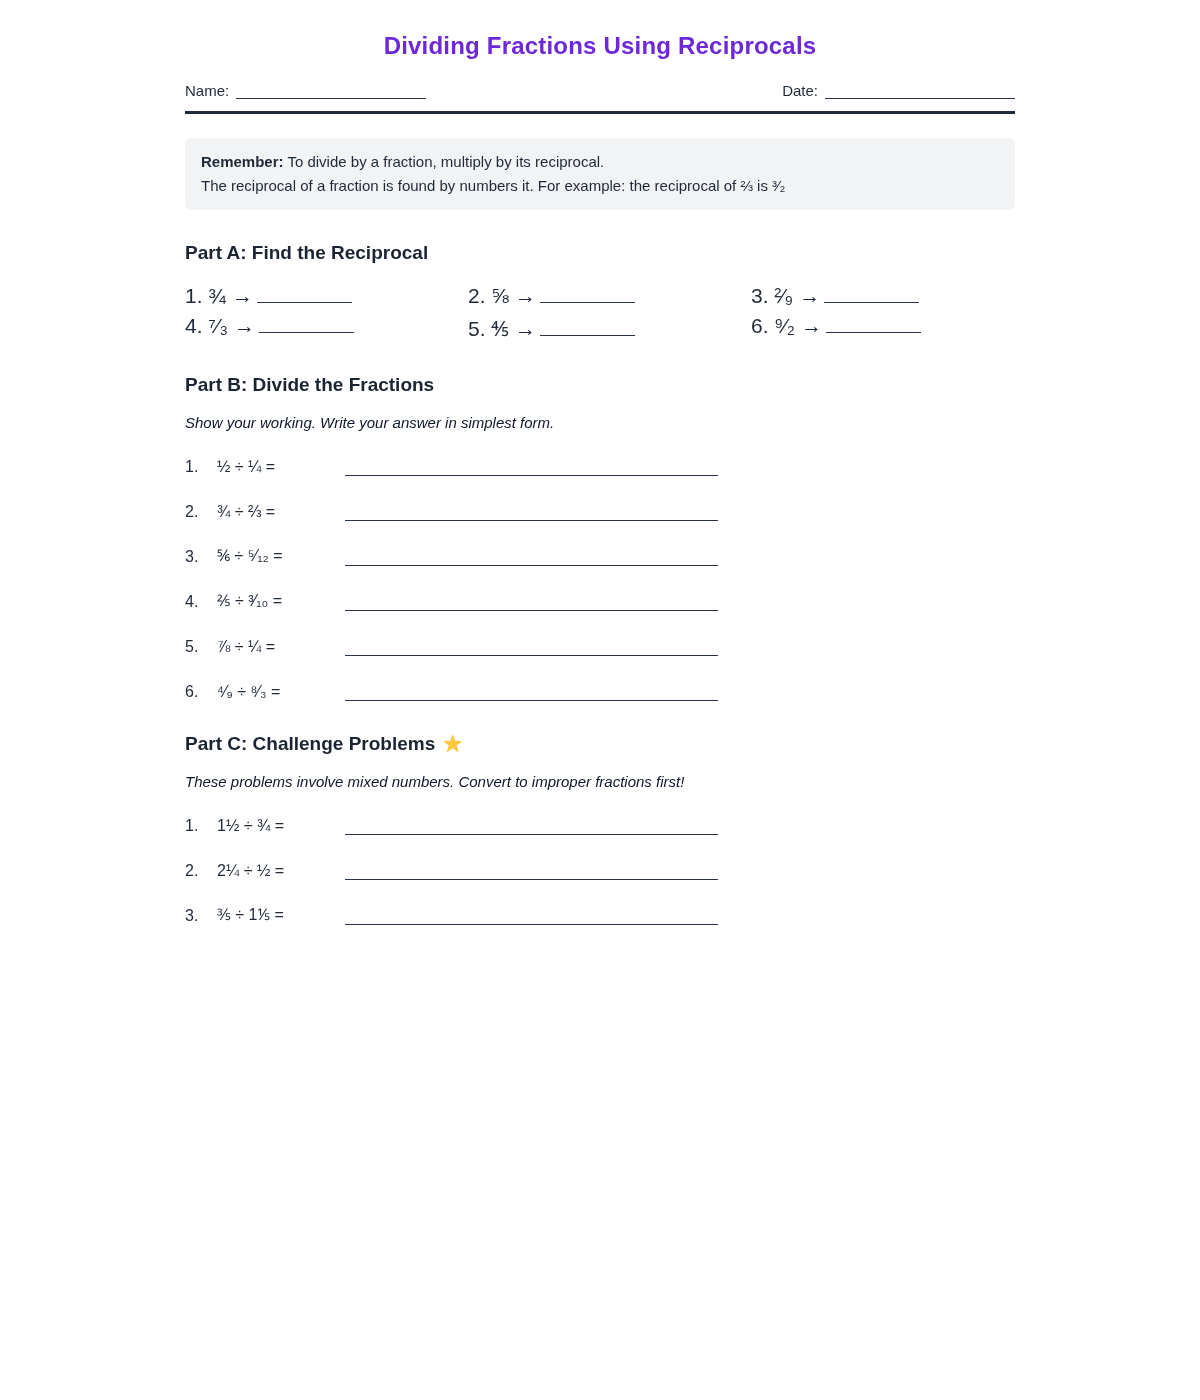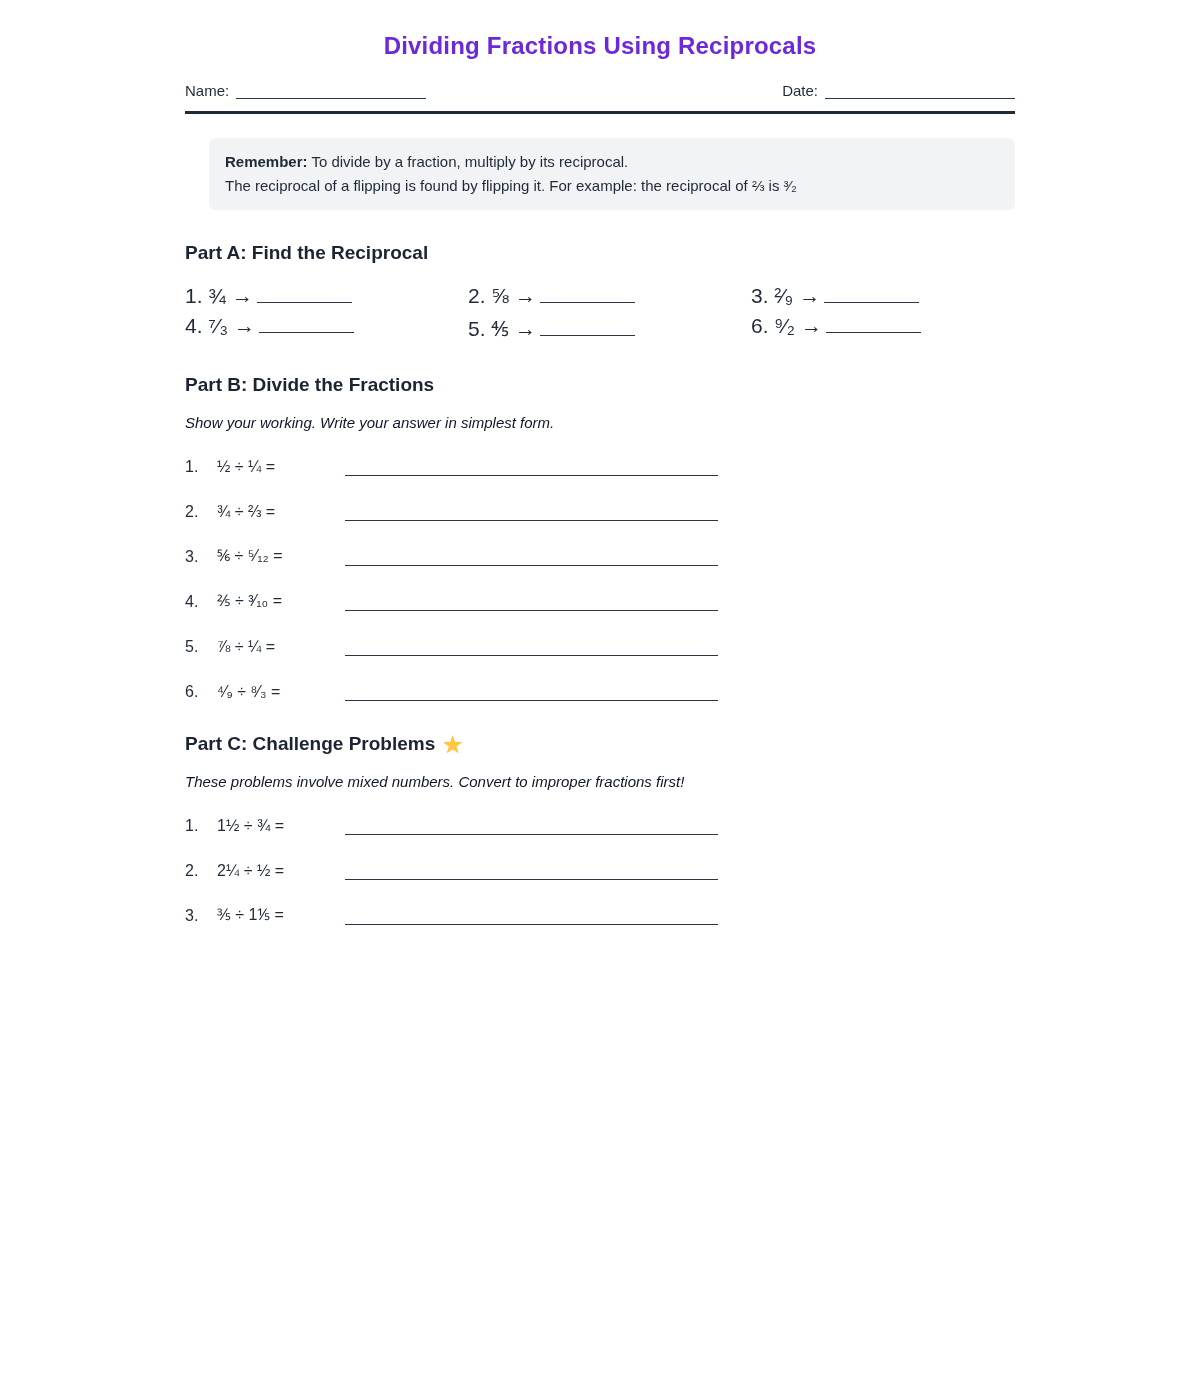--- a/index.html
+++ b/index.html
@@ -45,30 +45,29 @@
     border-top: 3px solid #1e2a3a;
     height: 0;
   }
   .remember-box {
     background: #f1f3f5;
     border-radius: 6px;
     padding: 12px 16px;
     margin-top: 24px;
     font-size: 15px;
     line-height: 1.6;
-    margin-left: 24px;
   }
   .remember-box p { margin: 0; }
   .section-heading {
     font-size: 19px;
     font-weight: bold;
     color: #1b2433;
     margin: 32px 0 0 0;
     display: flex;
-    align-items: flex-end;
+    align-items: flex-start;
     gap: 8px;
   }
   .star-glyph {
     color: #ffc83d;
     font-size: 21px;
     line-height: 1;
     text-shadow: 0 0 1px #f5a623;
   }
   .part-a-grid {
     display: grid;
@@ -124,21 +123,21 @@
     <div class="field">
       <span>Date:</span>
       <span class="write-line"></span>
     </div>
   </div>
 
   <div class="rule"></div>
 
   <div class="remember-box">
     <p><strong>Remember:</strong> <span>To divide by a fraction, multiply by its reciprocal.</span></p>
-    <p>The reciprocal of a flipping is found by flipping it. For example: the reciprocal of ⅔ is ³⁄₂</p>
+    <p>The reciprocal of a fraction is found by numbers it. For example: the reciprocal of ⅔ is ³⁄₂</p>
   </div>
 
   <h2 class="section-heading">
     <span>Part A: Find the Reciprocal</span>
   </h2>
 
   <div class="part-a-grid">
     <div class="pa-item">
       <span>1.</span>
       <span>¾</span><span class="pa-arrow">→</span><span class="pa-blank"></span>

